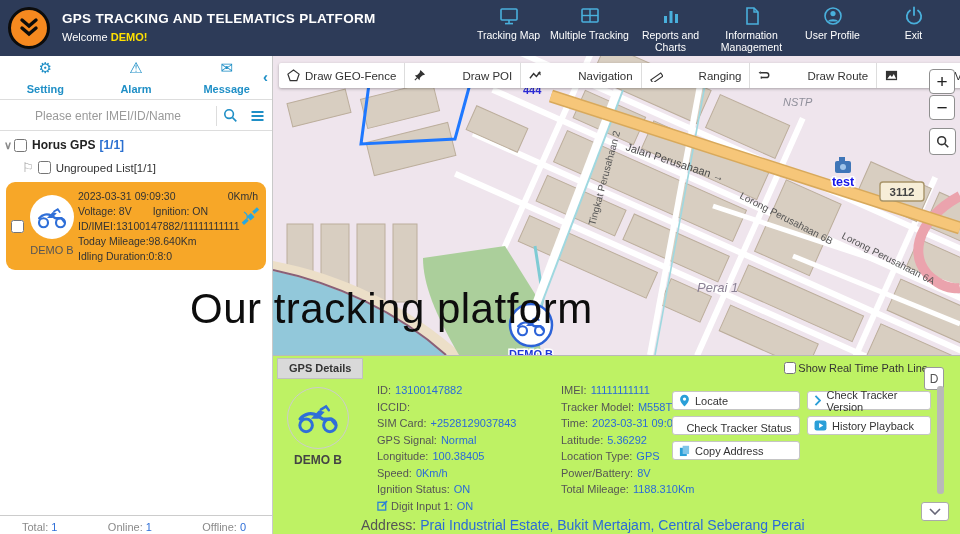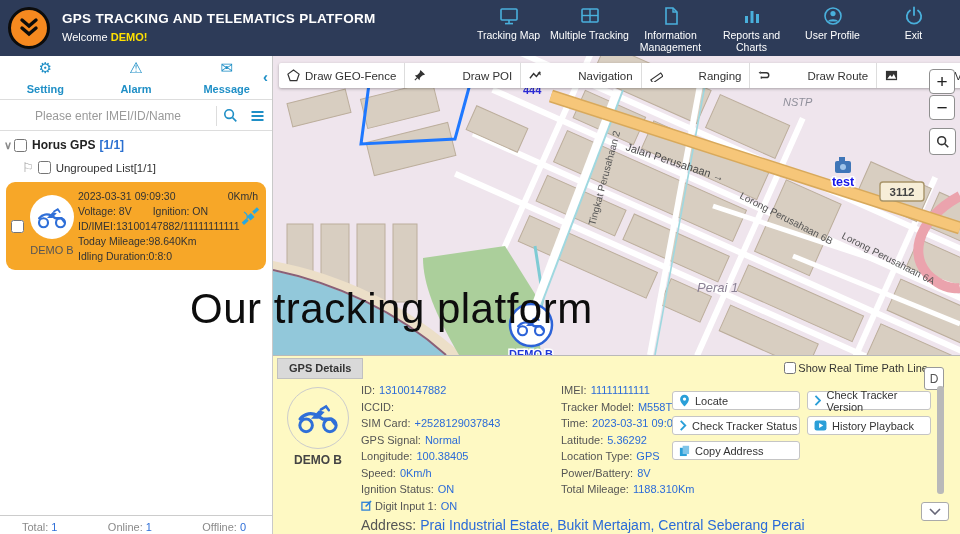--- a/index.html
+++ b/index.html
@@ -61,29 +61,29 @@
   .tool-item { display:flex; align-items:center; gap:5px; padding:0 8px; height:25px; font-size:11.5px; color:#333; cursor:pointer; white-space:nowrap; }
   .tool-item + .tool-item { border-left:1px solid #ddd;gap:36px; }
   .tool-item svg { width:13px; height:13px; }
   .zoom-btn { width:26px; height:25px; background:#fff; border:1px solid #8f8f8f; border-radius:4px; font-size:19px; color:#222; display:flex; align-items:center; justify-content:center; cursor:pointer; z-index:8; }
   #map-search-btn { left:929px; top:128px; width:27px; height:27px; }
 
   svg text { font-family:"Liberation Sans",sans-serif; }
   .halo { paint-order:stroke; stroke:#ffffff; stroke-width:3px; }
 
   
-  #details { left:273px; top:355px; width:687px; height:179px; background:#fef9c3; border-top:1px solid #b9b9b9; z-index:9; }
+  #details { left:273px; top:355px; width:687px; height:179px; background:#bef264; border-top:1px solid #b9b9b9; z-index:9; }
   #gps-tab { position:absolute; left:4px; top:2px; padding:3px 11px 4px; background:#d9d9d9; border:1px solid #c0c0c0; font-size:11px; font-weight:bold; color:#333; cursor:pointer; }
   #path-check { position:absolute; right:32px; top:6px; font-size:11px; color:#333; display:flex; align-items:center; }
   #path-check input { width:12px; height:12px; margin-right:2px; }
   #d-box { position:absolute; left:651px; top:11px; width:20px; height:23px; background:#fff; border:1px solid #999; border-radius:3px; font-size:12px; color:#555; display:flex; align-items:center; justify-content:center; }
   #det-avatar { position:absolute; left:14px; top:31px; width:62px; height:62px; border-radius:50%; border:1px solid #ccc; display:flex; align-items:center; justify-content:center; color:#2f6fd8; }
   #det-name { position:absolute; left:12px; top:97px; width:66px; text-align:center; font-size:12px; font-weight:bold; color:#444; }
   .det-col { position:absolute; top:26px; font-size:11px; line-height:16.5px; }
-  #det-col1 { left:88px; width:200px; }
+  #det-col1 { left:104px; width:200px; }
   #det-col2 { left:288px; width:200px; }
   .lbl { color:#555; }
   .val { color:#2b6bd8; margin-left:4px; }
   #address-row { position:absolute; left:88px; top:161px; font-size:14px; }
   .det-btn { position:absolute; height:19px; background:#fff; border:1px solid #c5c5c5; border-radius:3px; display:flex; align-items:center; gap:5px; padding-left:6px; font-size:11px; color:#333; cursor:pointer; }
   #scrollbar { position:absolute; left:664px; top:30px; width:7px; height:108px; background:#b9b9b9; border-radius:3px; cursor:pointer; }
   #panel-collapse { position:absolute; left:648px; top:146px; width:28px; height:19px; background:#fff; border:1px solid #aaa; border-radius:3px; display:flex; align-items:center; justify-content:center; cursor:pointer; }
   .edit-ic { display:inline-block; vertical-align:-1px; margin-right:3px; }
 </style>
 </head>
@@ -126,32 +126,32 @@
       <div class="nav-item">
         <svg viewBox="0 0 22 22">
             <rect x="3" y="4" width="16" height="13" rx="1" fill="none" stroke="#49b0dc" stroke-width="1.6"></rect>
             <line x1="11" y1="4" x2="11" y2="17" stroke="#49b0dc" stroke-width="1.4"></line>
             <line x1="3" y1="10.5" x2="19" y2="10.5" stroke="#49b0dc" stroke-width="1.4"></line>
           </svg>
         <div class="nav-label">Multiple Tracking</div>
       </div>
       <div class="nav-item">
         <svg viewBox="0 0 22 22">
-            <path d="M6,3 h7 l4,4 v12 h-11 z" fill="none" stroke="#49b0dc" stroke-width="1.6"></path>
-            <path d="M13,3 v4 h4" fill="none" stroke="#49b0dc" stroke-width="1.4"></path>
-          </svg>
-        <div class="nav-label">Information Management</div>
-      </div>
-      <div class="nav-item">
-        <svg viewBox="0 0 22 22">
             <rect x="4" y="11" width="3" height="7" fill="#49b0dc"></rect>
             <rect x="9.5" y="6" width="3" height="12" fill="#49b0dc"></rect>
             <rect x="15" y="9" width="3" height="9" fill="#49b0dc"></rect>
           </svg>
         <div class="nav-label">Reports and Charts</div>
+      </div>
+      <div class="nav-item">
+        <svg viewBox="0 0 22 22">
+            <path d="M6,3 h7 l4,4 v12 h-11 z" fill="none" stroke="#49b0dc" stroke-width="1.6"></path>
+            <path d="M13,3 v4 h4" fill="none" stroke="#49b0dc" stroke-width="1.4"></path>
+          </svg>
+        <div class="nav-label">Information Management</div>
       </div>
       <div class="nav-item">
         <svg viewBox="0 0 22 22">
             <circle cx="11" cy="11" r="8" fill="none" stroke="#49b0dc" stroke-width="1.6"></circle>
             <circle cx="11" cy="8.6" r="2.6" fill="#49b0dc"></circle>
             <path d="M5.8,16.4 C7,13.6 15,13.6 16.2,16.4" fill="#49b0dc"></path>
           </svg>
         <div class="nav-label">User Profile</div>
       </div>
       <div class="nav-item">
@@ -463,21 +463,21 @@
           <circle cx="6" cy="5.4" r="1.8" fill="#fff"></circle>
         </svg>
       <span>Locate</span>
     </div>
     <div class="det-btn" style="left:534px;top:35px;width:124px;">
       <svg width="8" height="11" viewBox="0 0 8 12">
           <polyline points="1.5,1 6.5,6 1.5,11" fill="none" stroke="#2a9fd8" stroke-width="2"></polyline>
         </svg>
       <span>Check Tracker Version</span>
     </div>
-    <div class="det-btn" style="left:399px;top:60px;width:128px;">
+    <div class="det-btn" style="left:399px;top:60px;width:128px;flex-direction:column;">
       <svg width="8" height="11" viewBox="0 0 8 12">
           <polyline points="1.5,1 6.5,6 1.5,11" fill="none" stroke="#2a9fd8" stroke-width="2"></polyline>
         </svg>
       <span>Check Tracker Status</span>
     </div>
     <div class="det-btn" style="left:534px;top:60px;width:124px;">
       <svg width="13" height="11" viewBox="0 0 14 12">
           <rect x="0.5" y="0.5" width="13" height="11" rx="2.5" fill="#2a9fd8"></rect>
           <polygon points="5.5,3.2 10,6 5.5,8.8" fill="#fff"></polygon>
         </svg>

